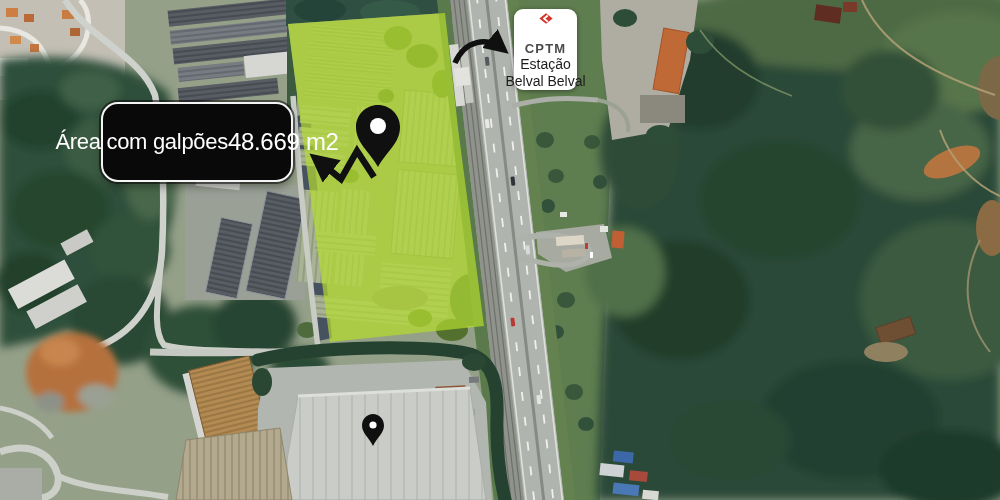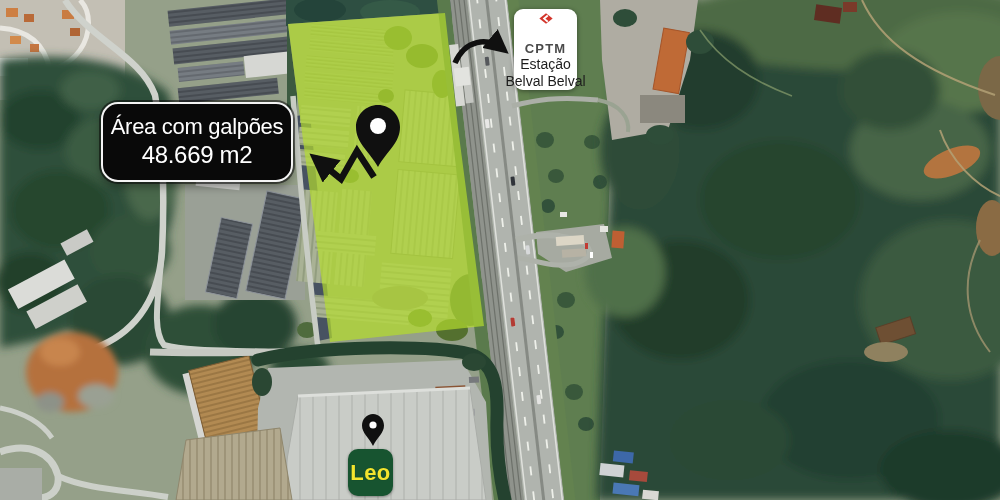--- a/index.html
+++ b/index.html
@@ -3,21 +3,21 @@
 <meta charset="utf-8">
 <style>
   html,body{margin:0;padding:0;background:#222;}
   .stage{position:relative;width:1000px;height:500px;overflow:hidden;
          font-family:"Liberation Sans",sans-serif;background:#8fa083;}
   svg.map{position:absolute;left:0;top:0;z-index:1;}
   svg.anno{position:absolute;left:0;top:0;z-index:3;pointer-events:none;}
 
   .area-label{position:absolute;left:101px;top:102px;width:188px;height:76px;
     background:#090909;border:2px solid #f4f4f4;border-radius:17px;z-index:4;
-    display:flex;flex-direction:column;align-items:center;justify-content:center;
+    display:flex;align-items:center;justify-content:center;
     box-shadow:0 0 0 2px rgba(10,10,10,.55),0 5px 9px rgba(0,0,0,.35);}
   .area-label .l1{color:#fff;font-size:22px;line-height:1.2;letter-spacing:-.3px;white-space:nowrap;}
   .area-label .l2{color:#fff;font-size:24px;line-height:1.2;letter-spacing:-.3px;white-space:nowrap;}
 
   .cptm{position:absolute;left:514px;top:9px;width:63px;height:81px;background:#fff;
     border-radius:9px;z-index:4;display:flex;flex-direction:column;align-items:center;
     box-shadow:0 1px 5px rgba(0,0,0,.45);padding-top:4px;box-sizing:border-box;}
   .cptm .logo{width:38px;height:31px;}
   .cptm .t{font-size:13px;font-weight:bold;color:#4a4a4a;letter-spacing:1.2px;line-height:1.05;margin-top:18px;}
   .cptm .s{font-size:14px;color:#1c1c1c;line-height:1.22;white-space:nowrap;text-align:right;}
@@ -346,17 +346,14 @@
 <div class="cptm">
   <svg class="logo" viewBox="0 0 40 32">
     <path d="M20 1 L39 16 L20 31 L1 16 Z" fill="#d3352b"></path>
     <polyline points="25,7 14.5,16 25,25" fill="none" stroke="#ffffff" stroke-width="5.2"></polyline>
   </svg>
   <div class="t">CPTM</div>
   <div class="s">Estação</div>
   <div class="s">Belval Belval</div>
 </div>
 
-<div class="leo">
-  <span>Leo</span>
+
 </div>
 
-</div>
-
 </body></html>

